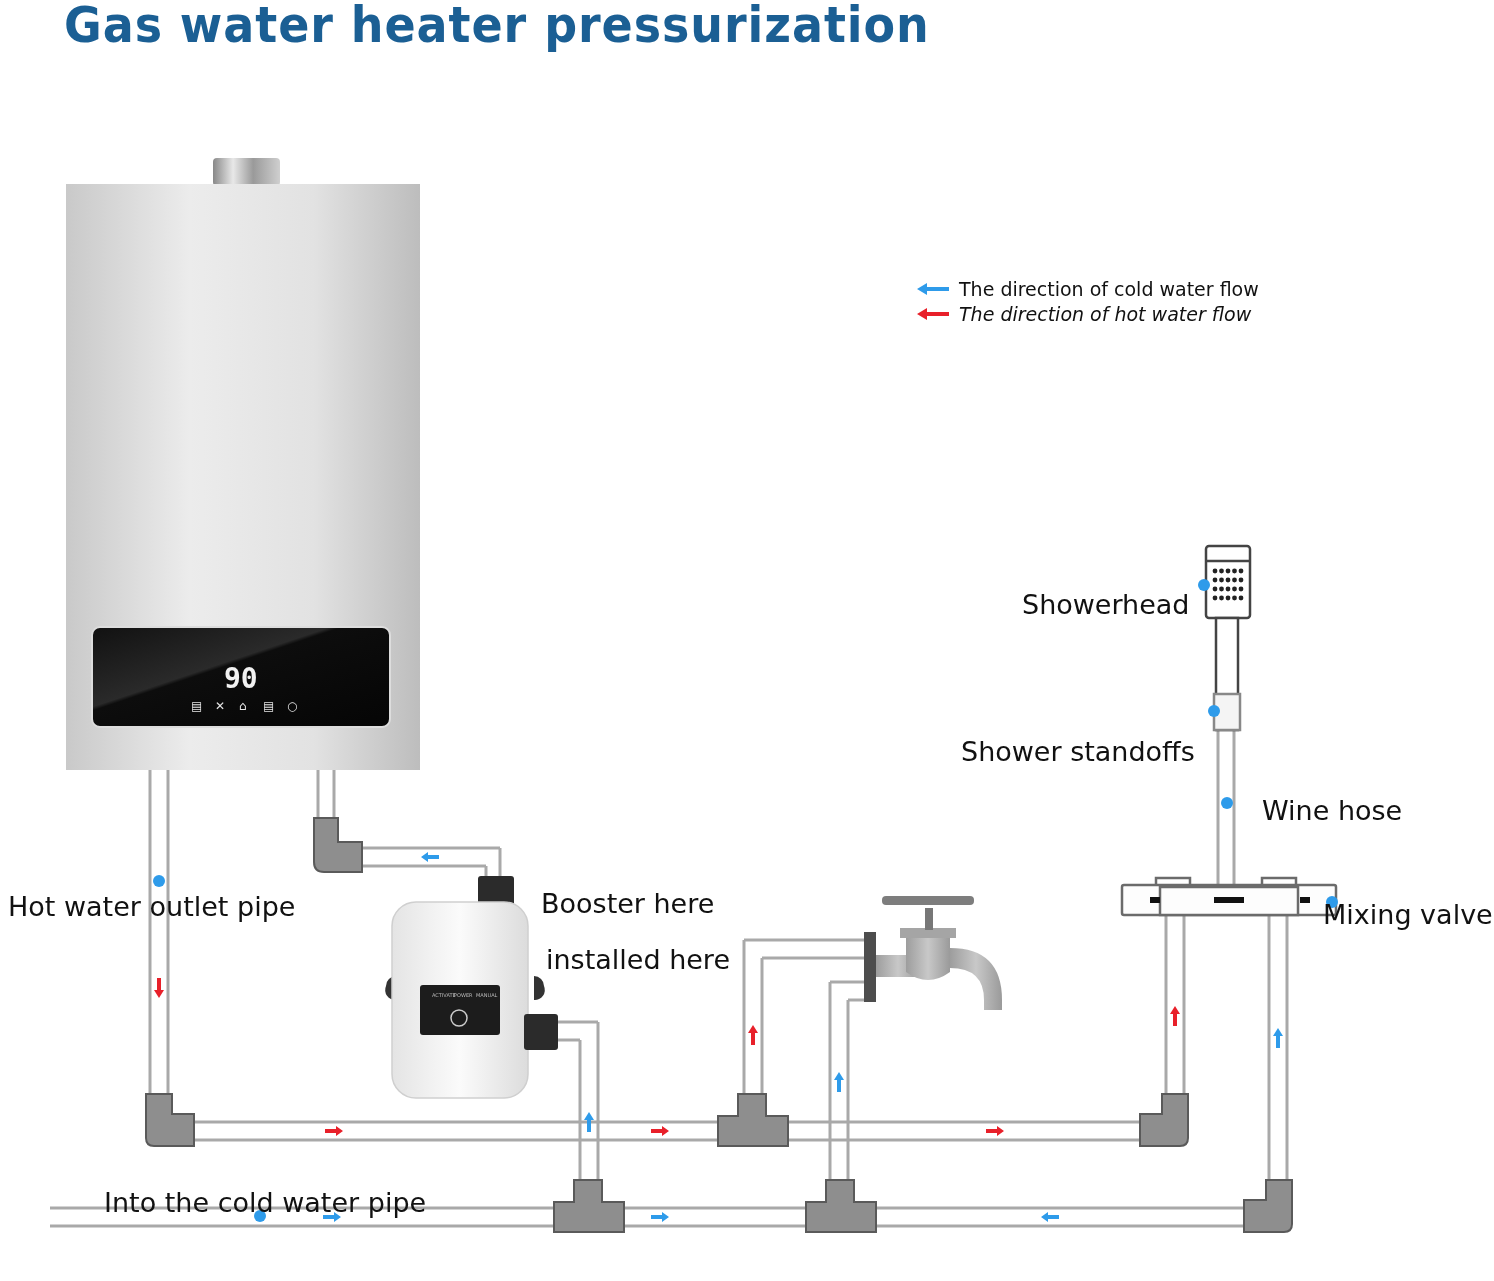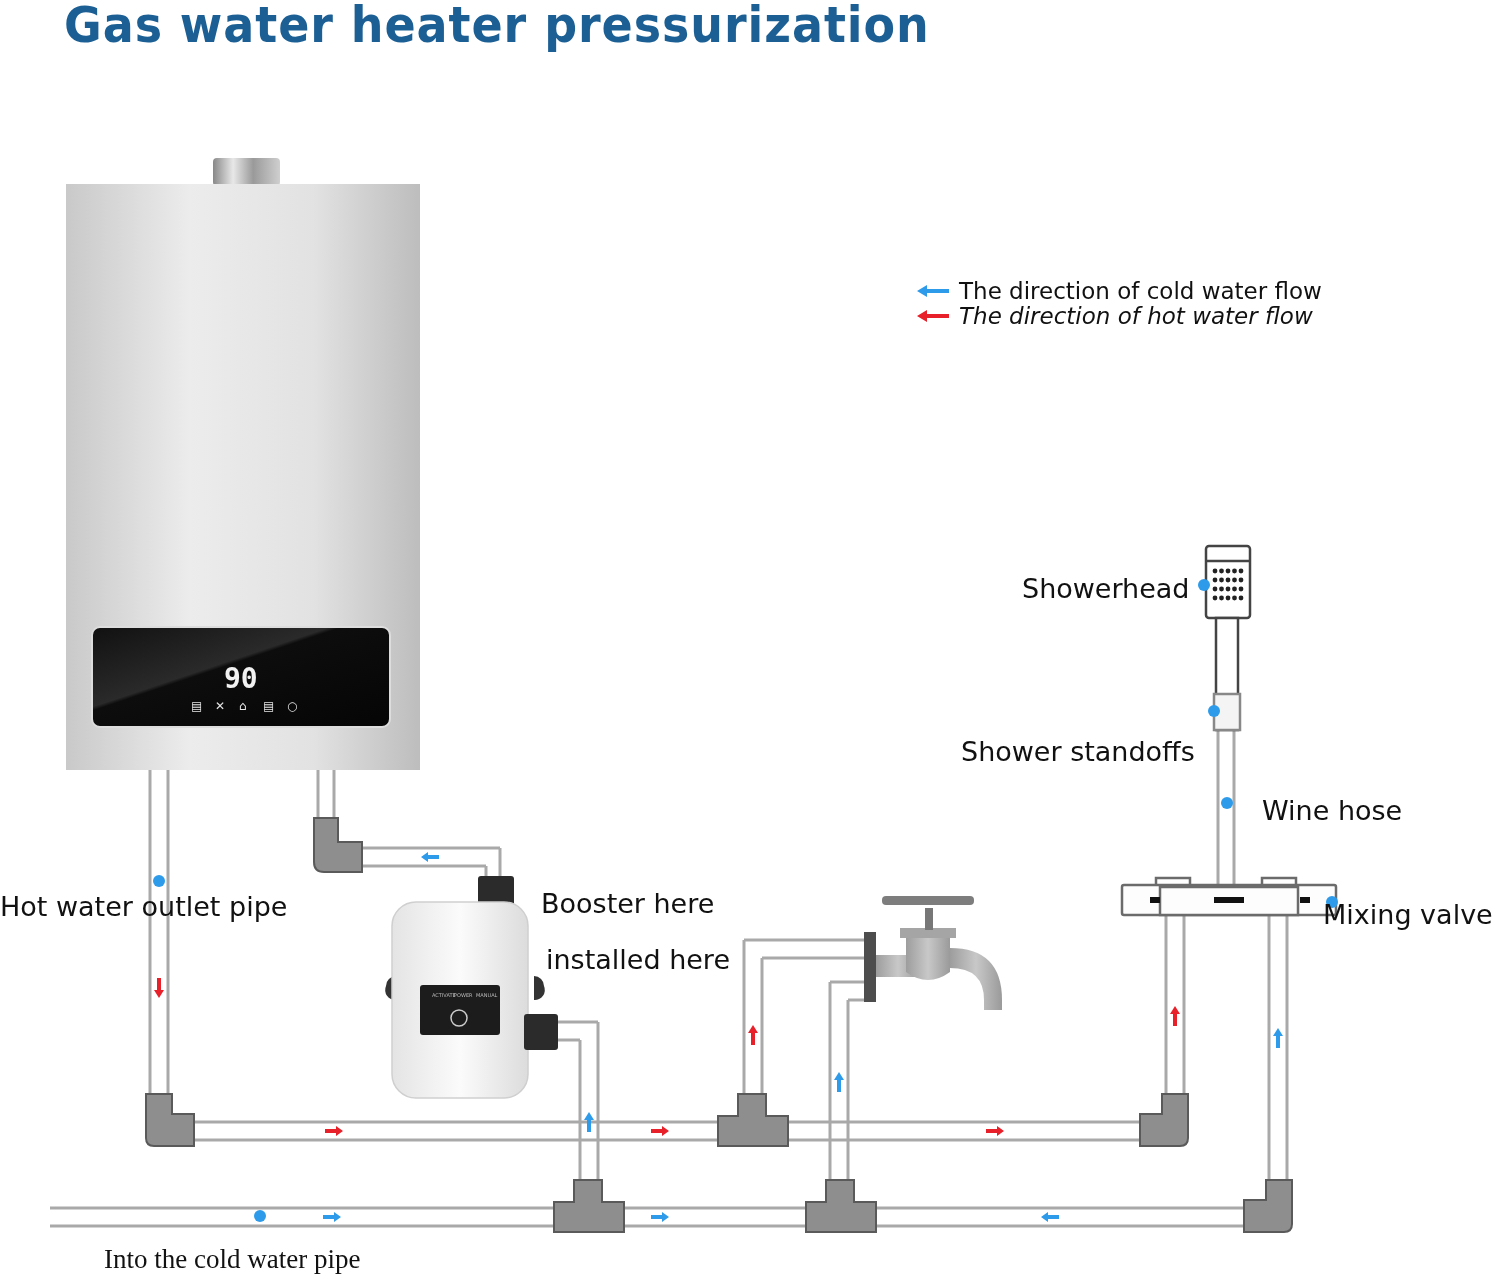--- a/index.html
+++ b/index.html
@@ -1,20 +1,20 @@
 <!DOCTYPE html>
 <html><head>
 <meta charset="utf-8">
 <style>
   html,body{margin:0;padding:0;background:#ffffff;}
   body{width:1494px;height:1281px;position:relative;overflow:hidden;font-family:"Liberation Sans",sans-serif;}
   .title{position:absolute;left:64px;top:-4px;font-family:"DejaVu Sans",sans-serif;font-weight:bold;font-size:50px;color:#1b5f94;letter-spacing:1px;white-space:nowrap;transform:scaleX(0.92);transform-origin:left top;}
   .lbl{position:absolute;font-family:"DejaVu Sans",sans-serif;font-size:27px;color:#111;white-space:nowrap;line-height:34px;}
   .legend-row{position:absolute;left:915px;display:flex;align-items:center;}
-  .legend-row .txt{font-family:"DejaVu Sans",sans-serif;font-size:23px;color:#111;margin-left:8px;white-space:nowrap;}
+  .legend-row .txt{font-family:"DejaVu Sans",sans-serif;font-size:19px;color:#111;margin-left:8px;white-space:nowrap;}
   svg.diagram{position:absolute;left:0;top:0;}
 </style>
 </head>
 <body>
 
 <div class="title">Gas water heater pressurization</div>
 
 <div class="legend-row" style="top:278px;">
   <svg width="36" height="16">
     <polygon points="2,8 12,2 12,6 34,6 34,10 12,10 12,14" fill="#2e9bea"></polygon>
@@ -229,20 +229,20 @@
     <text x="191" y="710" fill="#e6e6e6" font-family="DejaVu Sans, sans-serif" font-size="12">▤</text>
     <text x="215" y="710" fill="#e6e6e6" font-family="DejaVu Sans, sans-serif" font-size="12">✕</text>
     <text x="239" y="710" fill="#e6e6e6" font-family="DejaVu Sans, sans-serif" font-size="12">⌂</text>
     <text x="263" y="710" fill="#e6e6e6" font-family="DejaVu Sans, sans-serif" font-size="12">▤</text>
     <text x="287" y="710" fill="#e6e6e6" font-family="DejaVu Sans, sans-serif" font-size="12">○</text>
     <text x="432" y="997" fill="#bbb" font-family="DejaVu Sans, sans-serif" font-size="5">ACTIVATE</text>
     <text x="454" y="997" fill="#bbb" font-family="DejaVu Sans, sans-serif" font-size="5">POWER</text>
     <text x="476" y="997" fill="#bbb" font-family="DejaVu Sans, sans-serif" font-size="5">MANUAL</text>
   </svg>
 
-<div class="lbl" style="left:0px;top:890px;">Hot water outlet pipe</div>
+<div class="lbl" style="left:8px;top:890px;">Hot water outlet pipe</div>
 <div class="lbl" style="left:541px;top:887px;">Booster here</div>
 <div class="lbl" style="left:546px;top:923px;margin-top:20px;">installed here</div>
-<div class="lbl" style="left:1022px;top:572px;">Showerhead</div>
+<div class="lbl" style="left:1022px;top:588px;">Showerhead</div>
 <div class="lbl" style="left:961px;top:691px;margin-top:44px;">Shower standoffs</div>
 <div class="lbl" style="left:1262px;top:787px;margin-top:7px;">Wine hose</div>
 <div class="lbl" style="left:1323px;top:898px;">Mixing valve</div>
-<div class="lbl" style="left:104px;top:1242px;font-family:Liberation Serif, serif;">Into the cold water pipe</div>
+<div class="lbl" style="left:104px;top:1186px;">Into the cold water pipe</div>
 
 </body></html>

